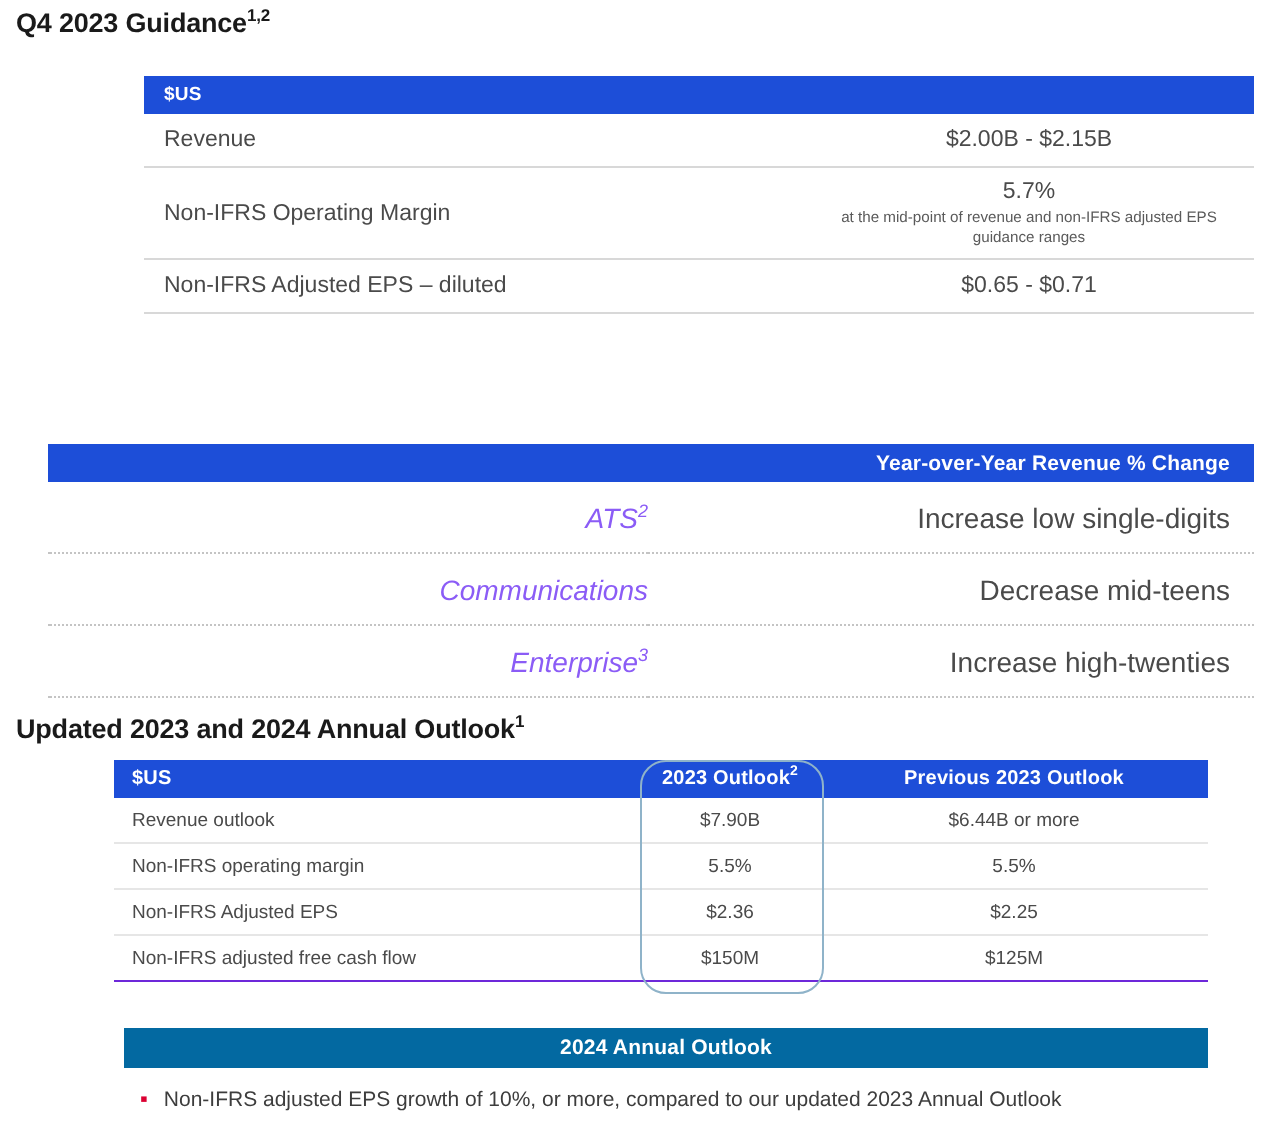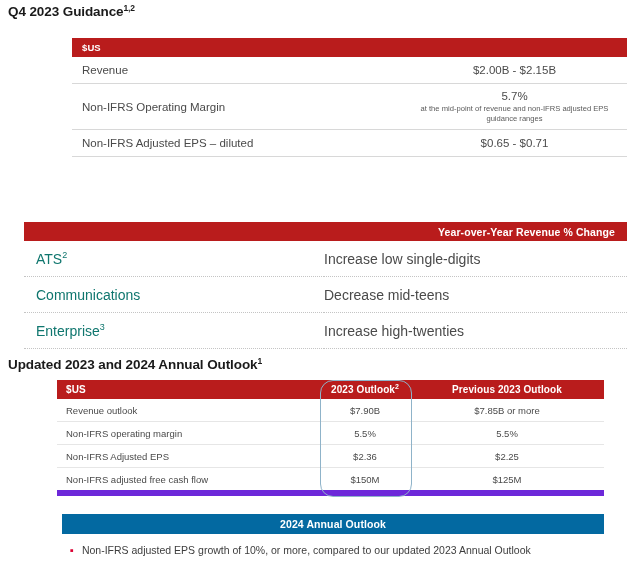--- a/index.html
+++ b/index.html
@@ -40,21 +40,21 @@
   #title-q4 { left: 8px; top: 4px; }
   #title-updated { left: 8px; top: 357px; }
 
   
   .tbl {
     position: absolute;
     border-collapse: collapse;
     table-layout: fixed;
   }
   .tbl .hdr-row th {
-    background: #b91c1c;
+    background: #1d4ed8;
     color: #ffffff;
     font-size: 9.5px;
     font-weight: bold;
     padding: 0;
     height: 19px;
     vertical-align: middle;
     letter-spacing: 0.1px;
   }
   .tbl td {
     padding: 0;
@@ -110,28 +110,29 @@
     left: 24px;
     top: 222px;
     width: 603px;
   }
   #table-yoy th.h-right {
     text-align: right;
     padding-right: 12px;
     font-size: 10.5px;
   }
   #table-yoy td.lbl {
-    text-align: left;
+    text-align: right;
     padding-left: 12px;
     font-size: 14px;
-    color: #0f766e;
+    color: #8b5cf6;
     height: 35px;
+    font-style: italic;
   }
   #table-yoy td.val {
-    text-align: left;
+    text-align: right;
     padding-right: 12px;
     font-size: 14px;
     color: #4a4a4a;
     height: 35px;
   }
   #table-yoy sup { font-size: 9px; vertical-align: super; line-height: 0; }
 
   
   #table-outlook {
     left: 57px;
@@ -155,21 +156,21 @@
     color: #4a4a4a;
     height: 22px;
   }
   #table-outlook td.val {
     text-align: center;
     font-size: 9.5px;
     color: #4a4a4a;
     height: 22px;
   }
   #table-outlook tr.body-row { border-bottom: 1px solid #e6e6e6; }
-  #table-outlook tr.last-row { border-bottom: 6px solid #6d28d9; }
+  #table-outlook tr.last-row { border-bottom: 1px solid #6d28d9; }
 
   
   #outlook-column-highlight {
     position: absolute;
     left: 320px;
     top: 380px;
     width: 90px;
     height: 115px;
     border: 1.6px solid #8fb3c9;
     border-radius: 13px;
@@ -284,21 +285,21 @@
       </colgroup>
     <tbody>
         <tr class="hdr-row">
       <th class="h-left">$US</th>
       <th class="h-ctr"><span>2023 Outlook</span><sup>2</sup></th>
       <th class="h-ctr">Previous 2023 Outlook</th>
     </tr>
     <tr class="body-row">
       <td class="lbl">Revenue outlook</td>
       <td class="val">$7.90B</td>
-      <td class="val">$7.85B or more</td>
+      <td class="val">$6.44B or more</td>
     </tr>
     <tr class="body-row">
       <td class="lbl">Non-IFRS operating margin</td>
       <td class="val">5.5%</td>
       <td class="val">5.5%</td>
     </tr>
     <tr class="body-row">
       <td class="lbl">Non-IFRS Adjusted EPS</td>
       <td class="val">$2.36</td>
       <td class="val">$2.25</td>

